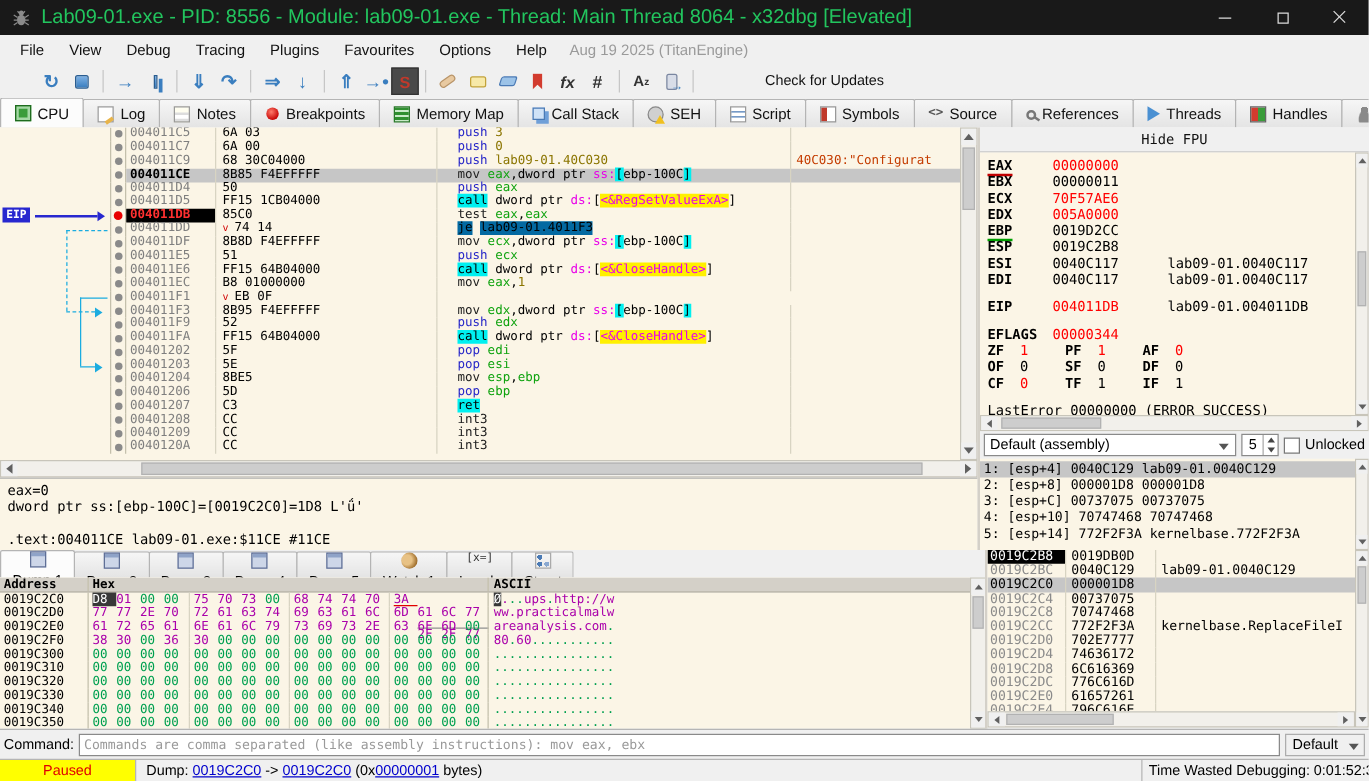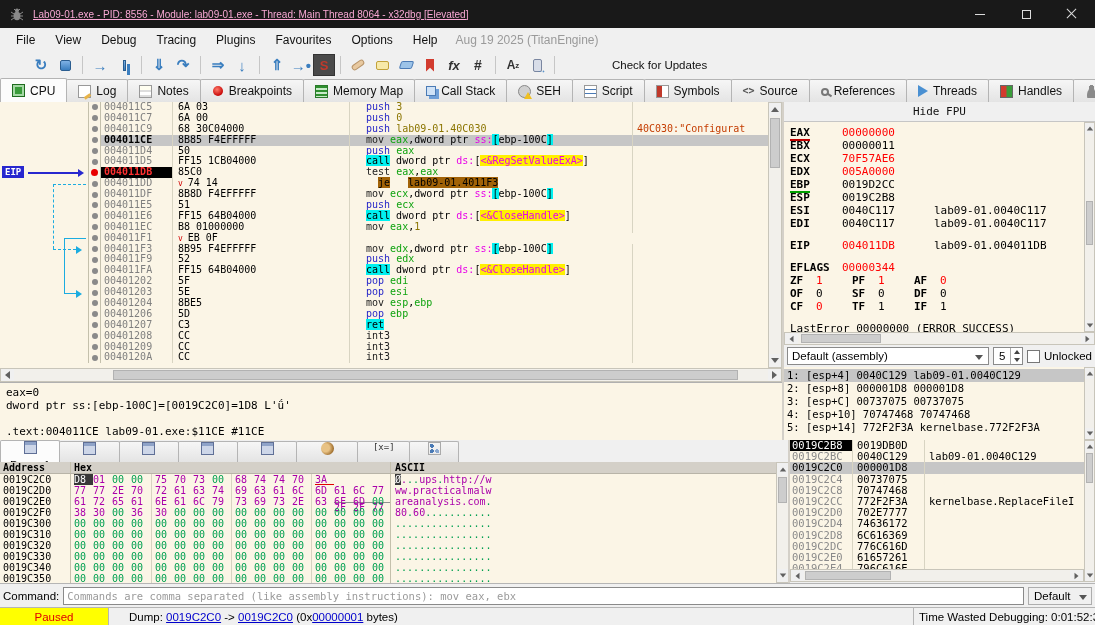--- a/index.html
+++ b/index.html
@@ -2,21 +2,21 @@
 <html><head>
 <meta charset="utf-8">
 <style>
   *{box-sizing:border-box;margin:0;padding:0;}
   html,body{width:1095px;height:625px;overflow:hidden;}
   body{font-family:"Liberation Sans",sans-serif;background:#f0f0f0;position:relative;font-size:12px;}
 
   
   .titlebar{position:absolute;top:0;left:0;width:1095px;height:28px;background:#191919;display:flex;align-items:center;}
   .app-icon{width:16px;height:16px;margin-left:9px;flex:none;}
-  .wtitle{color:#f9a8d4;font-size:10px;margin-left:8px;flex:1;white-space:nowrap;overflow:hidden;text-decoration:underline;}
+  .wtitle{color:#22c55e;font-size:16px;margin-left:8px;flex:1;white-space:nowrap;overflow:hidden;}
   .winbtns{display:flex;height:28px;flex:none;}
   .wbtn{width:46px;height:28px;display:flex;align-items:center;justify-content:center;position:relative;}
   .g-min{width:10px;height:1px;background:#dcdcdc;}
   .g-max{width:9px;height:9px;border:1px solid #dcdcdc;}
   .g-x{position:absolute;width:13px;height:1px;background:#dcdcdc;left:16px;top:13px;}
   .g-x.a{transform:rotate(45deg);} .g-x.b{transform:rotate(-45deg);}
 
   
   .menubar{position:absolute;top:28px;left:0;width:1095px;height:24px;background:#f0f0f0;display:flex;align-items:center;padding-left:6px;}
   .menu-item{padding:4px 10px;color:#111;}
@@ -83,21 +83,21 @@
   .c-bytes{width:177px;flex:none;border-left:1px solid #d8d4c2;padding-left:5px;color:#000;}
   .c-instr{width:283px;flex:none;border-left:1px solid #d8d4c2;padding-left:16px;}
   .c-comm{flex:1;border-left:1px solid #d8d4c2;padding-left:4px;color:#c43c00;overflow:hidden;}
   .drow.sel .c-addr,.drow.sel .c-bytes,.drow.sel .c-instr,.drow.sel .c-comm{background:#c6c6c6;}
   .drow.sel .c-addr{color:#000;font-weight:bold;}
   .drow.eip .c-addr{background:#000;color:#ff3030;font-weight:bold;}
   .jmk{color:#d00000;font-size:8px;}
   .tk-p{color:#2828c8;} .tk-k{color:#202020;} .tk-r{color:#0fa30f;} .tk-n{color:#8b7500;}
   .tk-l{color:#8b7500;} .tk-s{color:#e800e8;} .tk-t{color:#000;}
   .tk-b{background:#00f0f0;color:#000;} .tk-c{background:#00f0f0;color:#000;}
-  .tk-y{background:#a16207;color:#000;margin-left:12px;} .tk-ya{background:#fff000;color:#e800e8;}
+  .tk-y{background:#0369a1;color:#000;} .tk-ya{background:#fff000;color:#e800e8;}
   #jumpOverlay{position:absolute;top:0;left:0;width:88px;height:266px;pointer-events:none;}
   .jl{position:absolute;}
   .eip-badge{position:absolute;background:#2727cf;color:#fff;font:bold 9px "DejaVu Sans Mono",monospace;padding:1px 3px;}
 
   
   #infobox{top:382px;left:0;width:782px;height:58px;border-top:1px solid #b0b0b0;font-family:"DejaVu Sans Mono",monospace;font-size:11px;line-height:13px;padding:3px 6px;color:#000;}
 
   
   #fpubar{position:absolute;top:102px;left:784px;width:311px;height:20px;background:#f0f0f0;border-bottom:1px solid #c6c6c6;text-align:center;font-family:"DejaVu Sans Mono",monospace;font-size:11px;line-height:19px;color:#111;}
   #regs{top:122px;left:784px;width:300px;height:210px;font-family:"DejaVu Sans Mono",monospace;font-size:11px;padding:4px 0 0 6px;}
@@ -178,21 +178,21 @@
   #cmdbar label{font-size:11.5px;color:#000;flex:none;}
   #cmdinput{flex:1;height:18px;border:1px solid #8a8a8a;background:#fff;font-family:"DejaVu Sans Mono",monospace;font-size:10.5px;padding:0 3px;color:#000;}
   #cmdinput::placeholder{color:#9a9a9a;}
   .profile{width:64px;height:18px;background:#f0f0f0;border:1px solid #adadad;font-size:11.5px;display:flex;align-items:center;padding-left:5px;position:relative;flex:none;}
   .profile .arr{position:absolute;right:4px;top:7px;border-left:4px solid transparent;border-right:4px solid transparent;border-top:5px solid #555;}
 
   
   #statusbar{position:absolute;top:607px;left:0;width:1095px;height:18px;background:#f0f0f0;border-top:1px solid #b5b5b5;display:flex;align-items:stretch;font-size:11.5px;}
   .paused{width:108px;background:#ffff00;color:#e00000;display:flex;align-items:center;justify-content:center;flex:none;}
   .sb-sep{width:1px;background:#b5b5b5;flex:none;}
-  .dumpinfo{flex:1;display:flex;align-items:center;padding-left:20px;color:#000;white-space:pre;}
+  .dumpinfo{flex:1;display:flex;align-items:center;padding-left:8px;color:#000;white-space:pre;}
   .lnk{color:#0000cc;text-decoration:underline;}
   .timewasted{border-left:1px solid #b5b5b5;display:flex;align-items:center;padding:0 5px;white-space:nowrap;color:#000;flex:none;width:182px;overflow:hidden;}
 </style>
 </head>
 <body>
 
 <div class="titlebar">
   <svg class="app-icon" viewBox="0 0 16 16">
     <g stroke="#8a8a8a" stroke-width="1" fill="none">
       <path d="M2 6 L5 8 M2 10 L5 10 M2 14 L5 12 M14 6 L11 8 M14 10 L11 10 M14 14 L11 12 M5 3 L7 5 M11 3 L9 5"></path>

